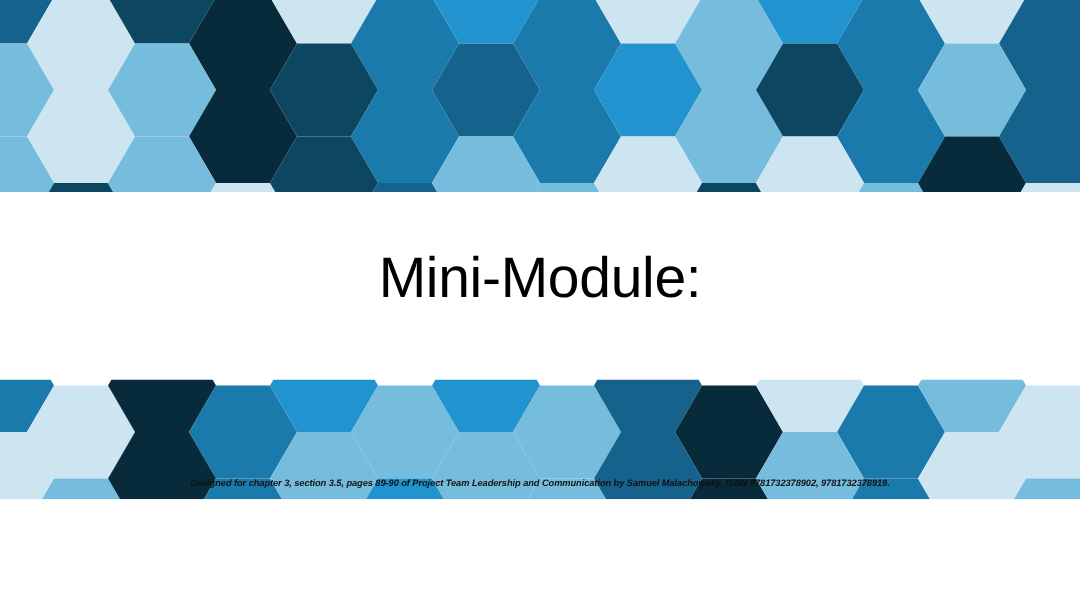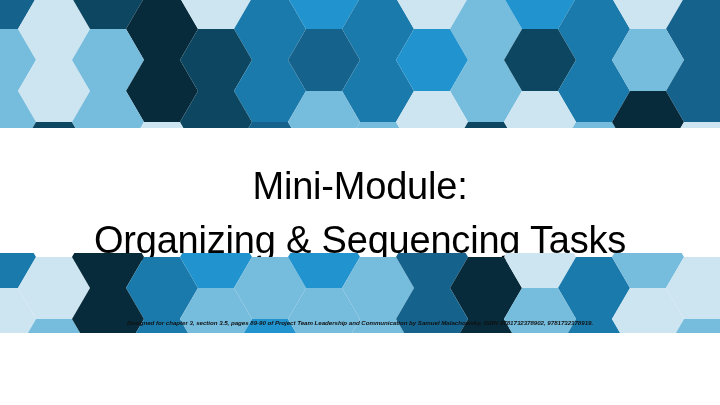--- a/index.html
+++ b/index.html
@@ -148,21 +148,20 @@
         <polygon points="612.00,184.00 630.00,153.00 666.00,153.00 684.00,184.00 666.00,215.00 630.00,215.00" fill="#76bcdd"></polygon>
         <polygon points="666.00,215.00 684.00,184.00 720.00,184.00 738.00,215.00 720.00,246.00 684.00,246.00" fill="#072b3a"></polygon>
         <polygon points="720.00,184.00 738.00,153.00 774.00,153.00 792.00,184.00 774.00,215.00 738.00,215.00" fill="#cde5f1"></polygon>
         <polygon points="774.00,215.00 792.00,184.00 828.00,184.00 846.00,215.00 828.00,246.00 792.00,246.00" fill="#2193ce"></polygon>
         <polygon points="828.00,184.00 846.00,153.00 882.00,153.00 900.00,184.00 882.00,215.00 846.00,215.00" fill="#1b7aac"></polygon>
       </svg>
   </div>
 
   <div id="title-block">
     <span class="title-line">Mini-Module:</span>
-    <span class="title-line">Organizing &amp; Sequencing Tasks</span>
   </div>
 
   <div class="hex-band" id="hex-band-bottom">
     <svg id="svg-bottom" width="720" height="80" viewBox="0 0 720 80">
         <polygon points="-36.00,4.00 -18.00,-27.00 18.00,-27.00 36.00,4.00 18.00,35.00 -18.00,35.00" fill="#1b7aac"></polygon>
         <polygon points="18.00,35.00 36.00,4.00 72.00,4.00 90.00,35.00 72.00,66.00 36.00,66.00" fill="#cde5f1"></polygon>
         <polygon points="72.00,4.00 90.00,-27.00 126.00,-27.00 144.00,4.00 126.00,35.00 90.00,35.00" fill="#072b3a"></polygon>
         <polygon points="126.00,35.00 144.00,4.00 180.00,4.00 198.00,35.00 180.00,66.00 144.00,66.00" fill="#1b7aac"></polygon>
         <polygon points="180.00,4.00 198.00,-27.00 234.00,-27.00 252.00,4.00 234.00,35.00 198.00,35.00" fill="#2193ce"></polygon>
         <polygon points="234.00,35.00 252.00,4.00 288.00,4.00 306.00,35.00 288.00,66.00 252.00,66.00" fill="#76bcdd"></polygon>

